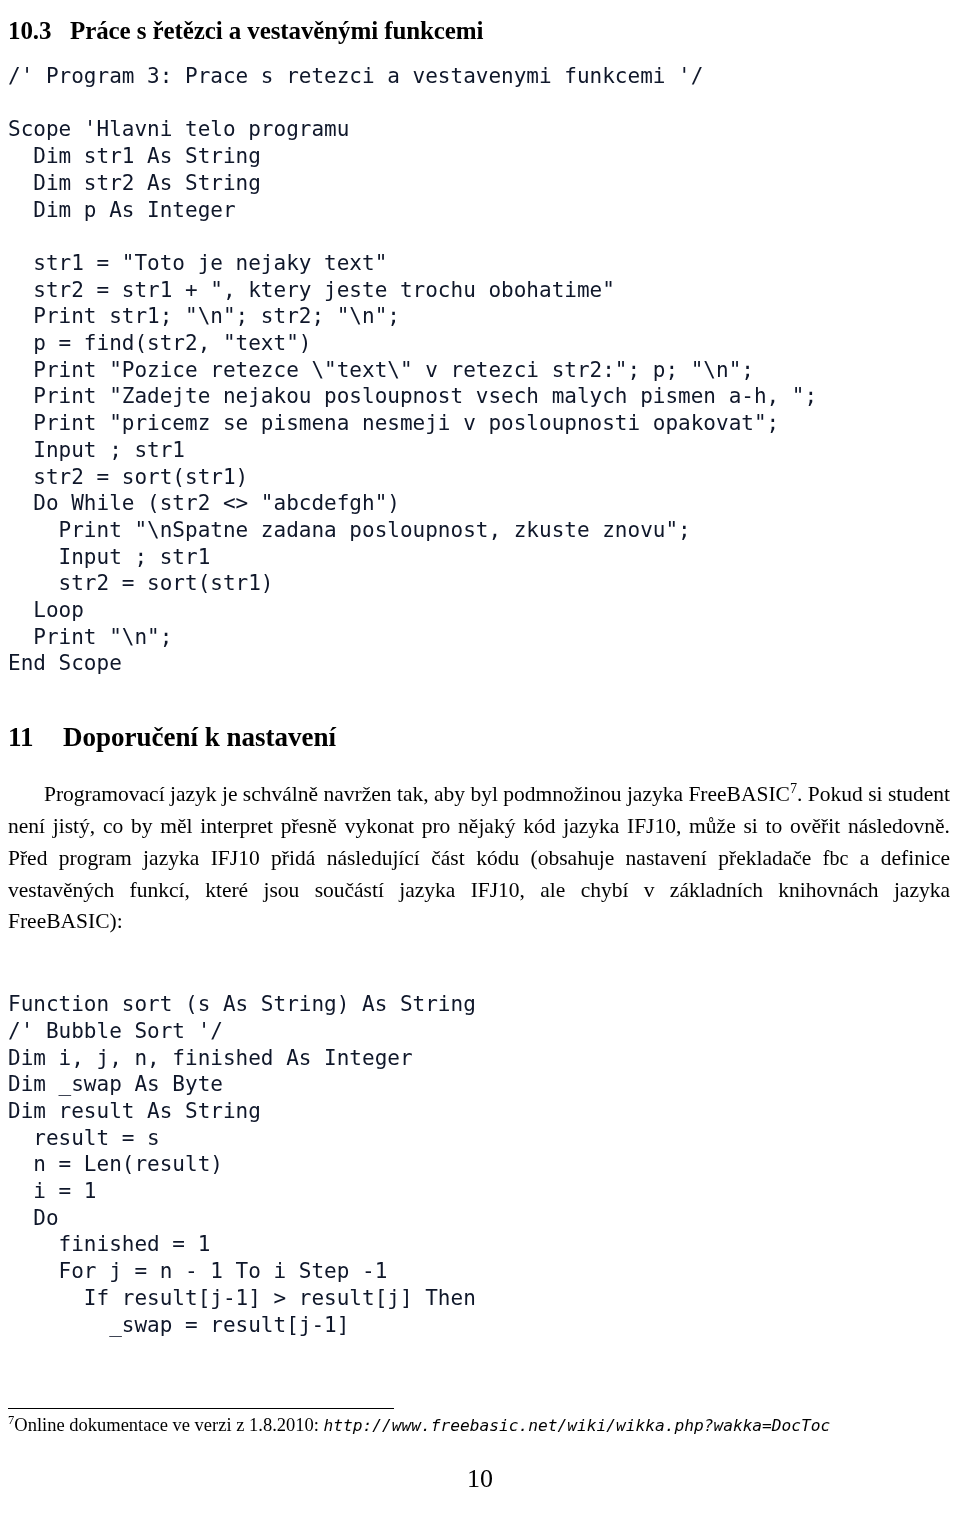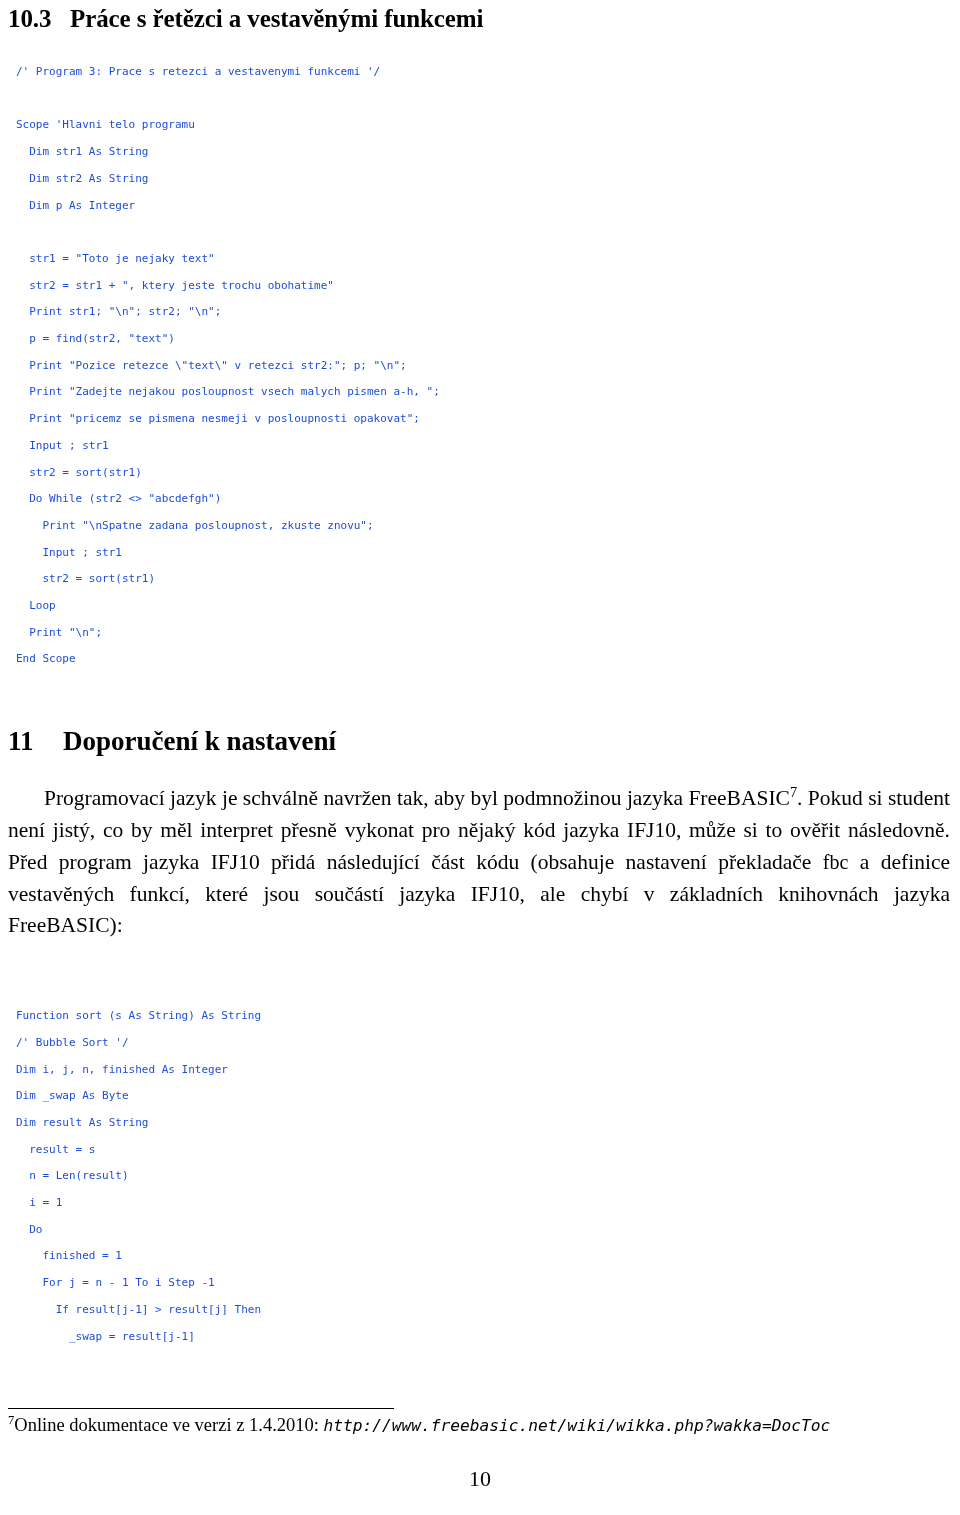--- a/index.html
+++ b/index.html
@@ -15,21 +15,21 @@
     color: #000000;
     font-family: "Liberation Serif", serif;
     -webkit-font-smoothing: antialiased;
   }
 
   .page {
     position: relative;
     width: 960px;
     height: 1515px;
     box-sizing: border-box;
-    padding: 0 10px 0 8px;
+    padding: 12px 10px 0 8px;
   }
 
   
   .heading-sub {
     font-family: "Liberation Serif", serif;
     font-weight: bold;
     font-size: 25px;
     line-height: 30px;
     margin: 0;
     padding: 4px 0 0 0;
@@ -51,27 +51,27 @@
     white-space: nowrap;
   }
   .heading-main .num {
     display: inline-block;
     min-width: 55px;
   }
 
   
   .code {
     font-family: "DejaVu Sans Mono", "Liberation Mono", monospace;
-    font-size: 11px;
+    font-size: 21px;
     line-height: 26.7px;
     white-space: pre;
-    margin: 8px;
+    margin: 0;
     padding: 0;
     letter-spacing: 0px;
-    color: #1d4ed8;
+    color: #0f172a;
   }
 
   
   .prose {
     font-family: "Liberation Serif", serif;
     font-size: 21.5px;
     line-height: 31.8px;
     text-align: justify;
     margin: 0;
     padding: 0;
@@ -126,21 +126,21 @@
     font-style: italic;
   }
 
   .page-number {
     position: absolute;
     left: 0;
     top: 1466px;
     width: 960px;
     text-align: center;
     font-family: "Liberation Serif", serif;
-    font-size: 22px;
+    font-size: 26px;
     line-height: 26px;
   }
 </style>
 </head>
 <body>
 
 <div class="page">
 
   <h2 class="heading-sub">
     <span class="num">10.3</span><span>Práce s řetězci a vestavěnými funkcemi</span>
@@ -196,18 +196,18 @@
   n = Len(result)
   i = 1
   Do
     finished = 1
     For j = n - 1 To i Step -1
       If result[j-1] &gt; result[j] Then
         _swap = result[j-1]</pre>
 
   <div class="footnote-area">
     <div class="footnote-rule"></div>
-    <p class="footnote"><sup>7</sup><span>Online dokumentace ve verzi z 1.4.2010: </span><span class="url">http://www.freebasic.net/wiki/wikka.php?wakka=DocToc</span></p>
+    <p class="footnote"><sup>7</sup><span>Online dokumentace ve verzi z 1.8.2010: </span><span class="url">http://www.freebasic.net/wiki/wikka.php?wakka=DocToc</span></p>
   </div>
 
   <div class="page-number">10</div>
 
 </div>
 
 </body></html>

